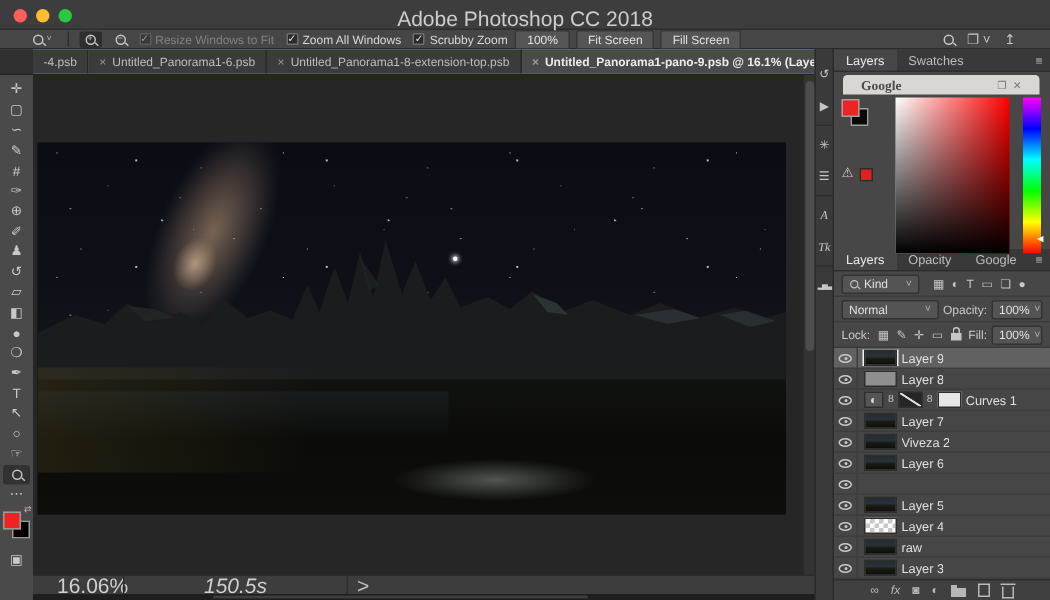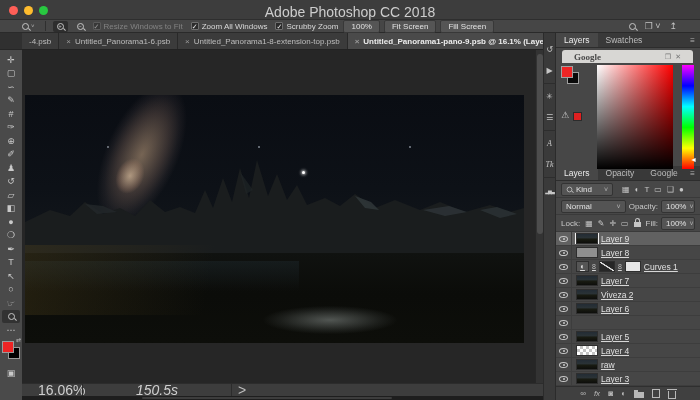--- a/index.html
+++ b/index.html
@@ -123,21 +123,21 @@
   .dd{display:flex;align-items:center;gap:3px;background:#545454;border:1px solid #333;border-radius:2px;height:13px;padding:0 4px;font-size:8px;color:#e0e0e0;}
   .dd .chev{margin-left:auto;color:#b0b0b0;font-size:7px;}
   .kindbox{width:52px;}
   .normalbox{width:66px;}
   .pctbox{width:34px;}
   .ctlbl{font-size:8px;color:#c9c9c9;white-space:nowrap;}
   .ficon{font-size:8px;color:#c6c6c6;margin-left:2px;}
   .padlock{position:relative;width:7px;height:5px;background:#c6c6c6;margin:3px 1px 0 2px;}
   .padlock:before{content:"";position:absolute;left:1px;top:-4px;width:3px;height:3px;border:1px solid #c6c6c6;border-bottom:none;border-radius:3px 3px 0 0;}
 
-  .layerlist{flex:1;background:#454545;overflow:hidden;text-decoration:underline;}
+  .layerlist{flex:1;background:#454545;overflow:hidden;}
   .lrow{height:14px;display:flex;align-items:center;border-bottom:1px solid #3d3d3d;background:#464646;}
   .lrow.sel{background:#616161;}
   .eyec{width:16px;display:flex;align-items:center;justify-content:center;border-right:1px solid #3d3d3d;align-self:stretch;}
   .eye{position:relative;width:9px;height:6px;border:1px solid #c8c8c8;border-radius:50%;}
   .eye:after{content:"";position:absolute;left:2.5px;top:1px;width:2.5px;height:2.5px;border-radius:50%;background:#c8c8c8;}
   .lc{display:flex;align-items:center;gap:3px;padding-left:4px;overflow:hidden;}
   .th{width:22px;height:11px;border:1px solid #2e2e2e;flex:none;}
   .th.pano{background:linear-gradient(180deg,#232c34 0%,#2a3236 40%,#191b12 58%,#0d0e0b 100%);}
   .th.gray{background:#8f8f8f;}
   .th.checker{background:#fff;background-image:linear-gradient(45deg,#c4c4c4 25%,transparent 25%,transparent 75%,#c4c4c4 75%),linear-gradient(45deg,#c4c4c4 25%,transparent 25%,transparent 75%,#c4c4c4 75%);background-size:6px 6px;background-position:0 0,3px 3px;}

